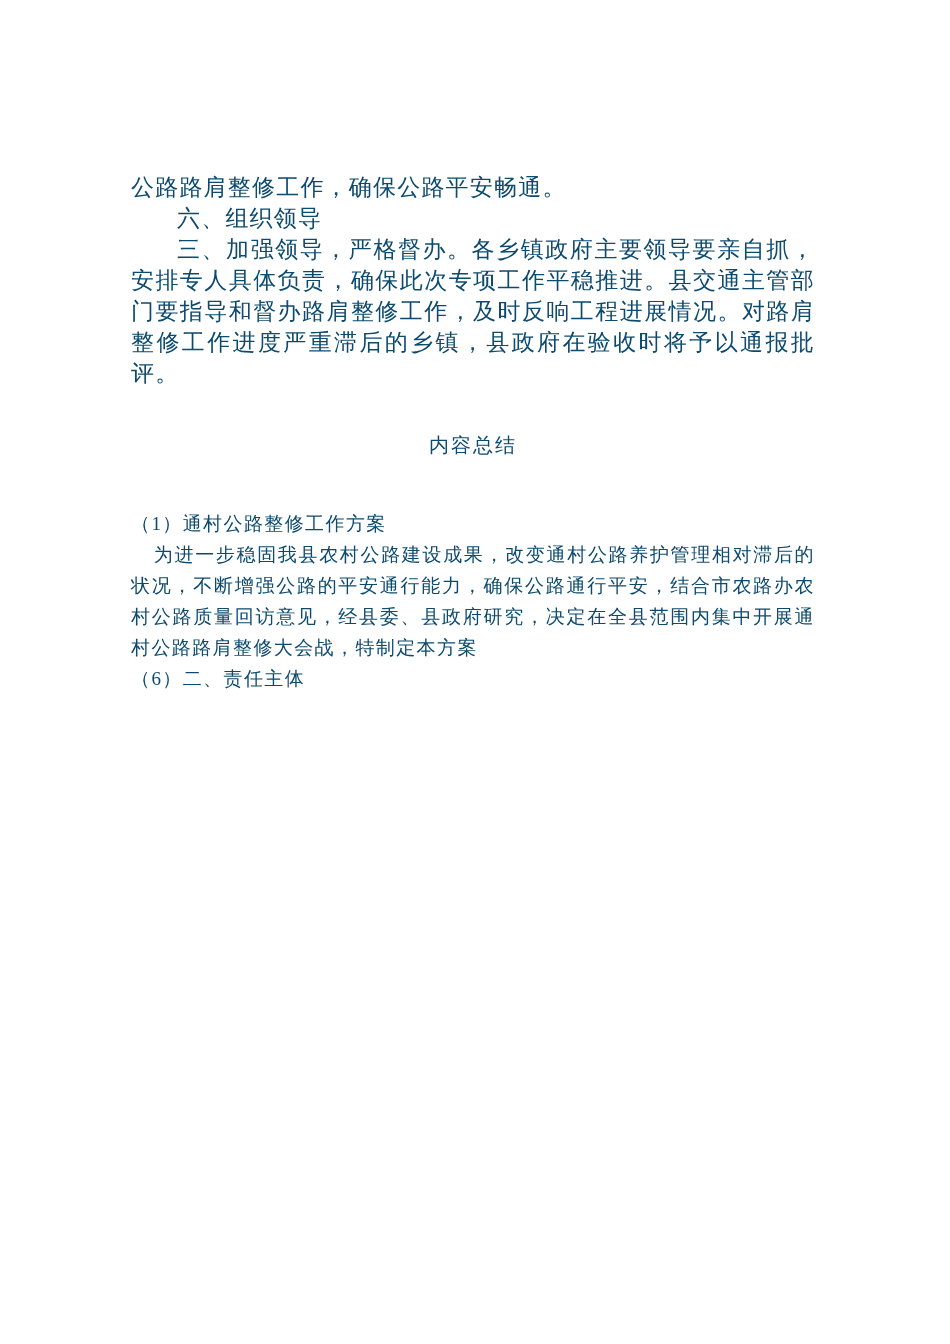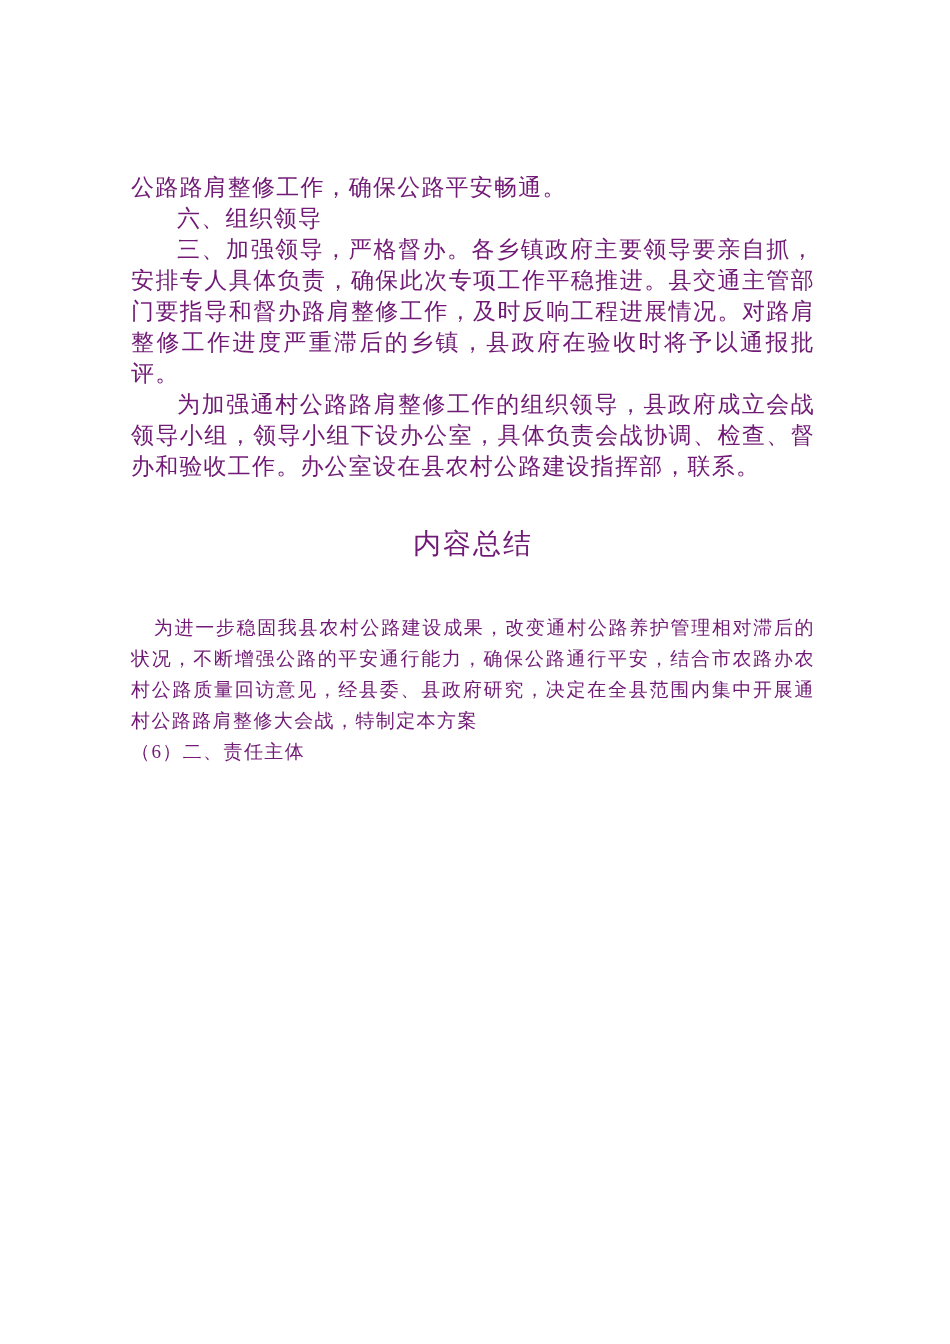--- a/index.html
+++ b/index.html
@@ -7,21 +7,21 @@
     margin: 0;
     padding: 0;
     background: #ffffff;
   }
   .page {
     position: relative;
     width: 950px;
     height: 1344px;
     margin: 0 auto;
     background: #ffffff;
-    color: #701a75;
+    color: #0c4a6e;
     font-family: "Liberation Serif", "DejaVu Serif", serif;
     box-sizing: border-box;
     padding: 172px 95px 0 131px;
     overflow: hidden;
   }
   .body-text {
     width: 684px;
     font-size: 23px;
     line-height: 31px;
     letter-spacing: 1.2px;
@@ -30,21 +30,21 @@
   .body-text p {
     margin: 0;
     padding: 0;
   }
   .body-text p.indent {
     text-indent: 2em;
   }
   .summary-title {
     width: 684px;
     margin: 43px 0 49px 0;
-    font-size: 28px;
+    font-size: 20px;
     font-weight: 400;
     letter-spacing: 2px;
     text-align: center;
   }
   .summary {
     width: 684px;
     font-size: 19px;
     line-height: 31px;
     letter-spacing: 1.4px;
     text-align: justify;
@@ -62,23 +62,23 @@
 </style>
 </head>
 <body>
 
 <div class="page">
 
   <div class="body-text">
     <p class="no-indent">公路路肩整修工作，确保公路平安畅通。</p>
     <p class="indent">六、组织领导</p>
     <p class="indent">三、加强领导，严格督办。各乡镇政府主要领导要亲自抓，安排专人具体负责，确保此次专项工作平稳推进。县交通主管部门要指导和督办路肩整修工作，及时反响工程进展情况。对路肩整修工作进度严重滞后的乡镇，县政府在验收时将予以通报批评。</p>
-    <p class="indent">为加强通村公路路肩整修工作的组织领导，县政府成立会战领导小组，领导小组下设办公室，具体负责会战协调、检查、督办和验收工作。办公室设在县农村公路建设指挥部，联系。</p>
   </div>
 
   <h1 class="summary-title">内容总结</h1>
 
   <div class="summary">
+    <p class="sum-heading">（1）通村公路整修工作方案</p>
     <p class="sum-body">为进一步稳固我县农村公路建设成果，改变通村公路养护管理相对滞后的状况，不断增强公路的平安通行能力，确保公路通行平安，结合市农路办农村公路质量回访意见，经县委、县政府研究，决定在全县范围内集中开展通村公路路肩整修大会战，特制定本方案</p>
     <p class="sum-heading">（6）二、责任主体</p>
   </div>
 
 </div>
 
 </body></html>

